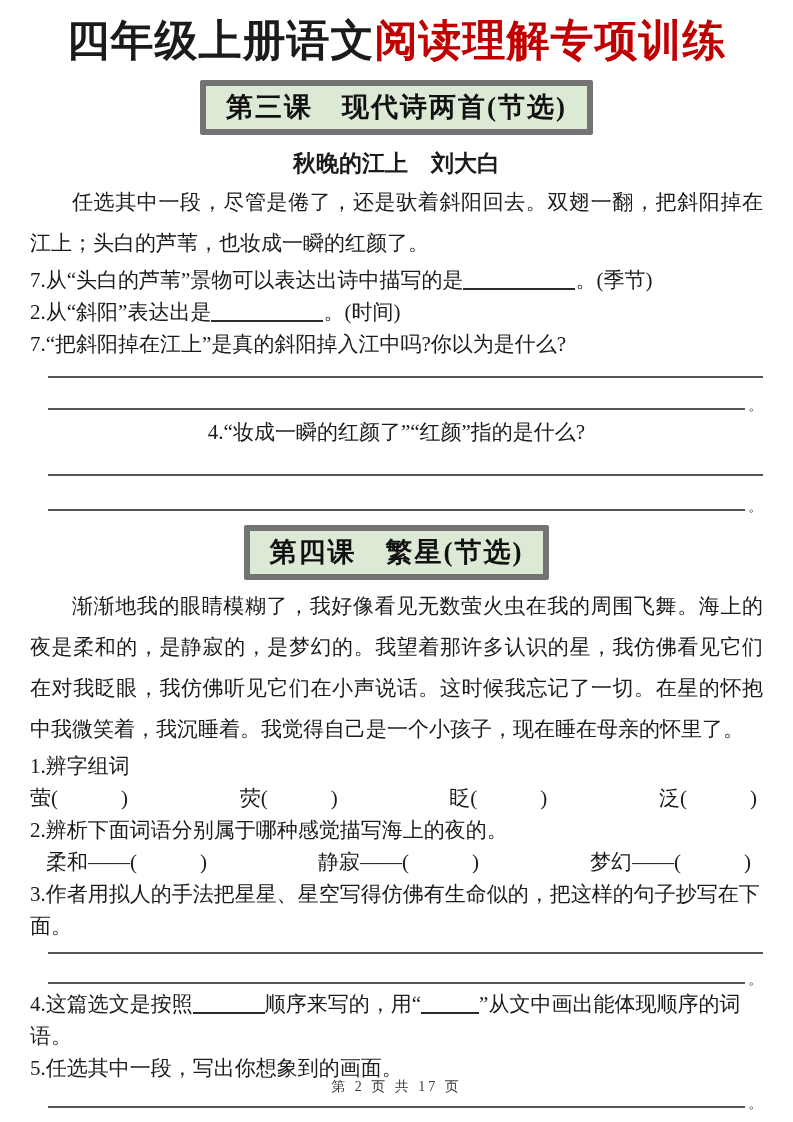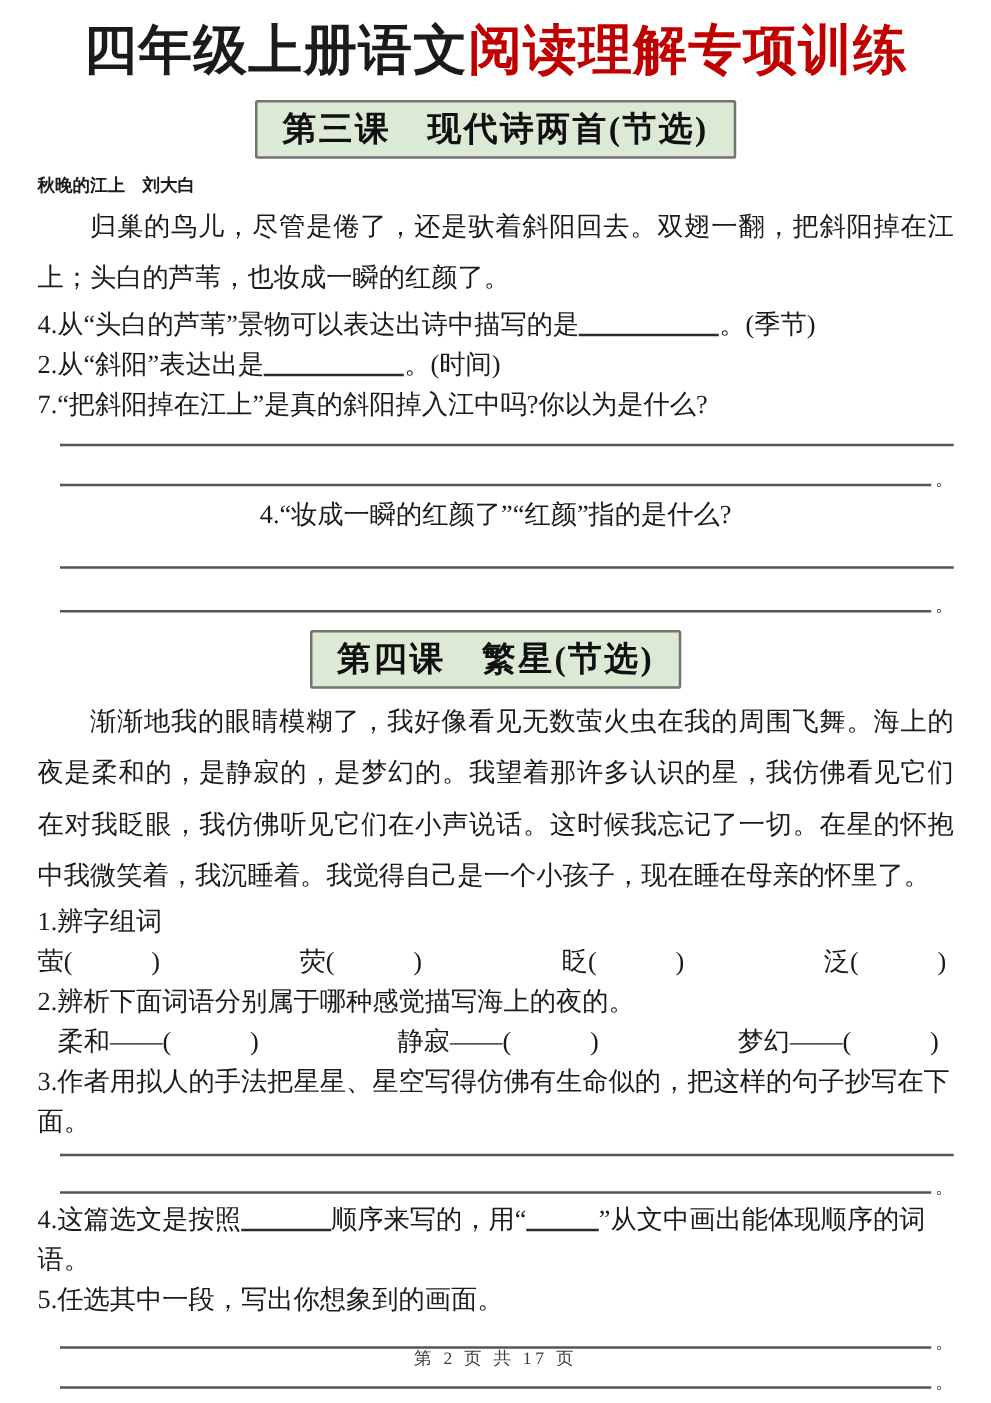--- a/index.html
+++ b/index.html
@@ -18,29 +18,29 @@
     font-size:43px;
     font-weight:700;
     letter-spacing:1px;
     line-height:1.25;
     white-space:nowrap;
   }
   .doc-title .red { color:#c00000; }
   .lesson-header { display:flex; justify-content:center; margin-top:12px; }
   .header-box {
     background:#dcead5;
-    border:2px solid #737373;
+    border:6px solid #737373;
     border-radius:2px;
     padding:3px 20px 4px 20px;
     font-size:27px;
     font-weight:700;
     letter-spacing:2px;
     color:#111;
   }
-  .poem-title { font-size:14px; font-weight:600; margin-top:13px; }
+  .poem-title { text-align:center; font-size:23px; font-weight:600; margin-top:13px; }
   .passage {
     font-size:21px;
     line-height:41px;
     text-indent:2em;
     text-align:justify;
     margin-top:3px;
   }
   .question { font-size:21px; line-height:32px; }
   .q-blank {
     display:inline-block;
@@ -89,24 +89,24 @@
   <div class="doc-title">
     <span>四年级上册语文</span><span class="red">阅读理解专项训练</span>
   </div>
 
   <div class="lesson-header">
     <div class="header-box">第三课　现代诗两首(节选)</div>
   </div>
 
   <div class="poem-title">秋晚的江上　刘大白</div>
 
-  <div class="passage">归巢的鸟儿，尽管是倦了，还是驮着斜阳回去。双翅一翻，把斜阳掉在江上；头白的芦苇，也妆成一瞬的红颜了。</div>
+  <div class="passage">任选其中一段，尽管是倦了，还是驮着斜阳回去。双翅一翻，把斜阳掉在江上；头白的芦苇，也妆成一瞬的红颜了。</div>
 
   <div class="question">
-    <span>4.从“头白的芦苇”景物可以表达出诗中描写的是</span><span class="q-blank w112"></span><span>。(季节)</span>
+    <span>7.从“头白的芦苇”景物可以表达出诗中描写的是</span><span class="q-blank w112"></span><span>。(季节)</span>
   </div>
 
   <div class="question">
     <span>2.从“斜阳”表达出是</span><span class="q-blank w112"></span><span>。(时间)</span>
   </div>
 
   <div class="question">7.“把斜阳掉在江上”是真的斜阳掉入江中吗?你以为是什么?</div>
 
   <div class="answer-row h16">
     <div class="answer-rule"></div>

